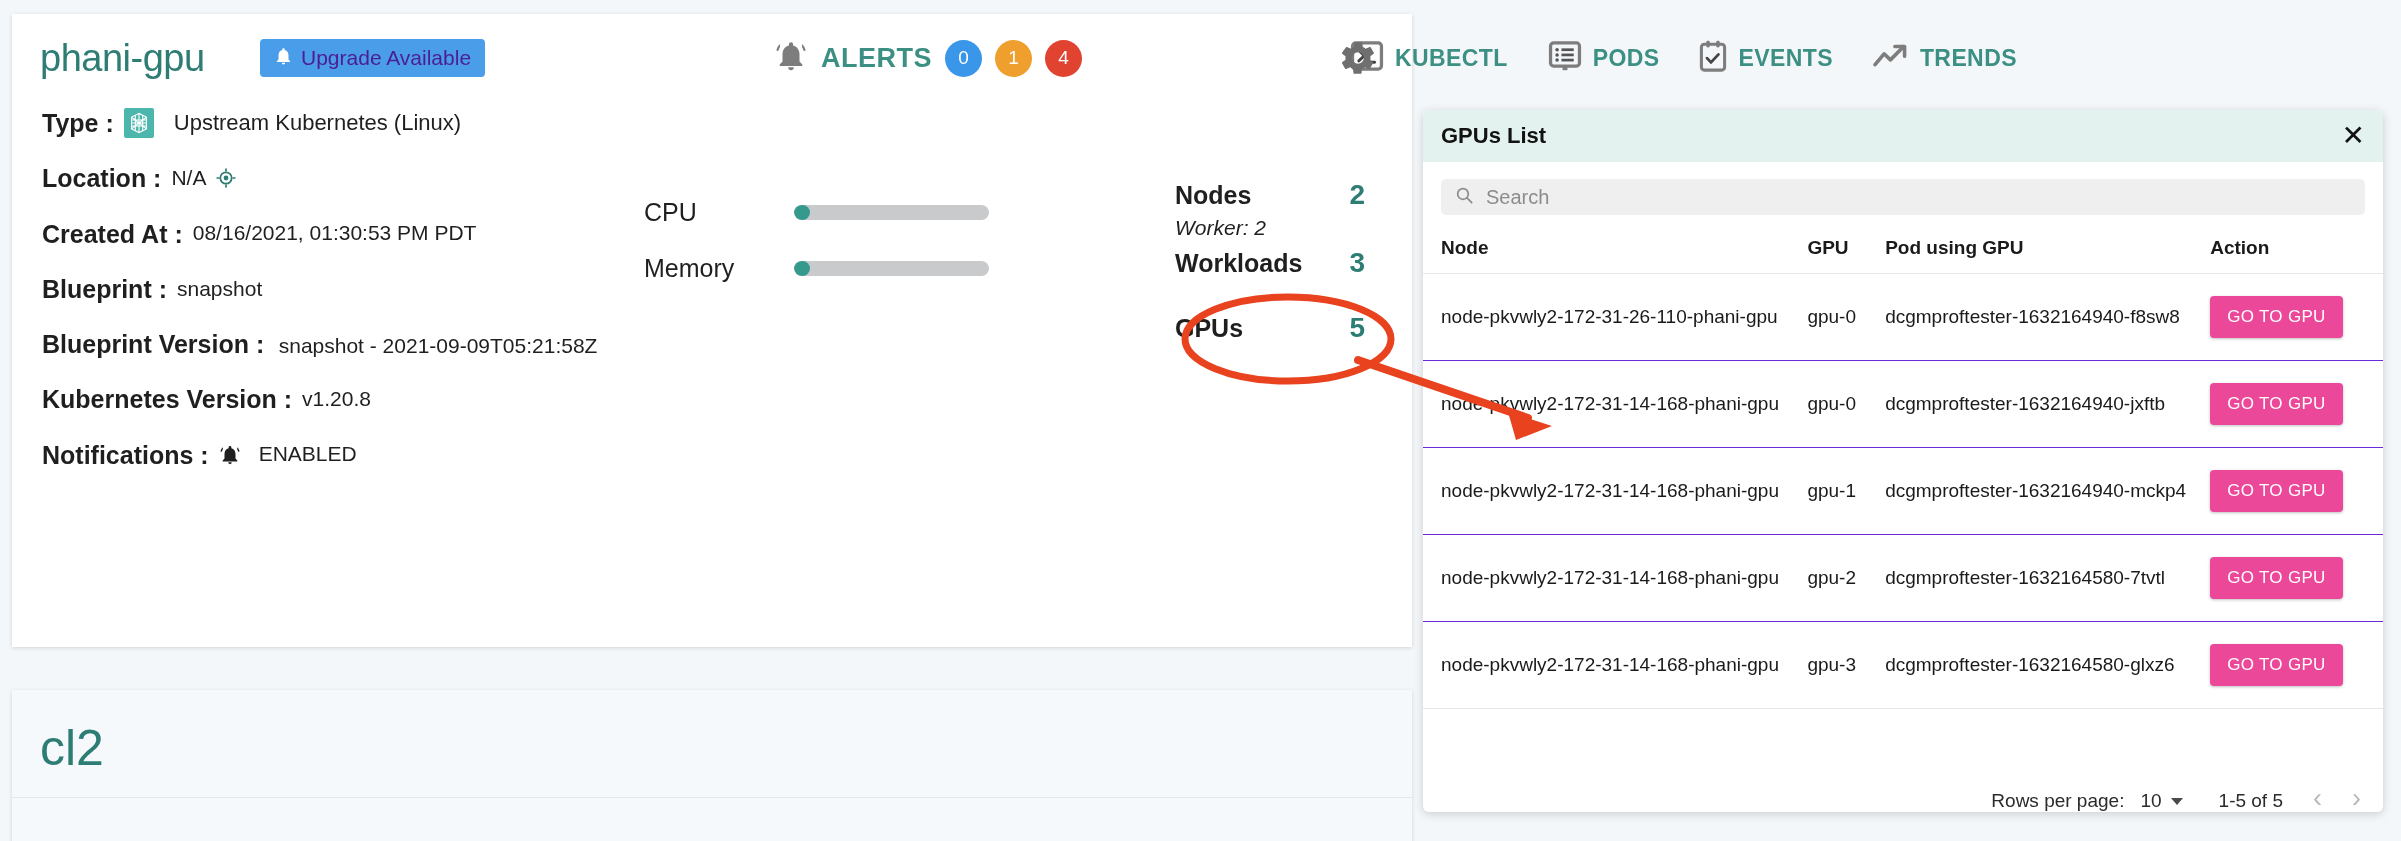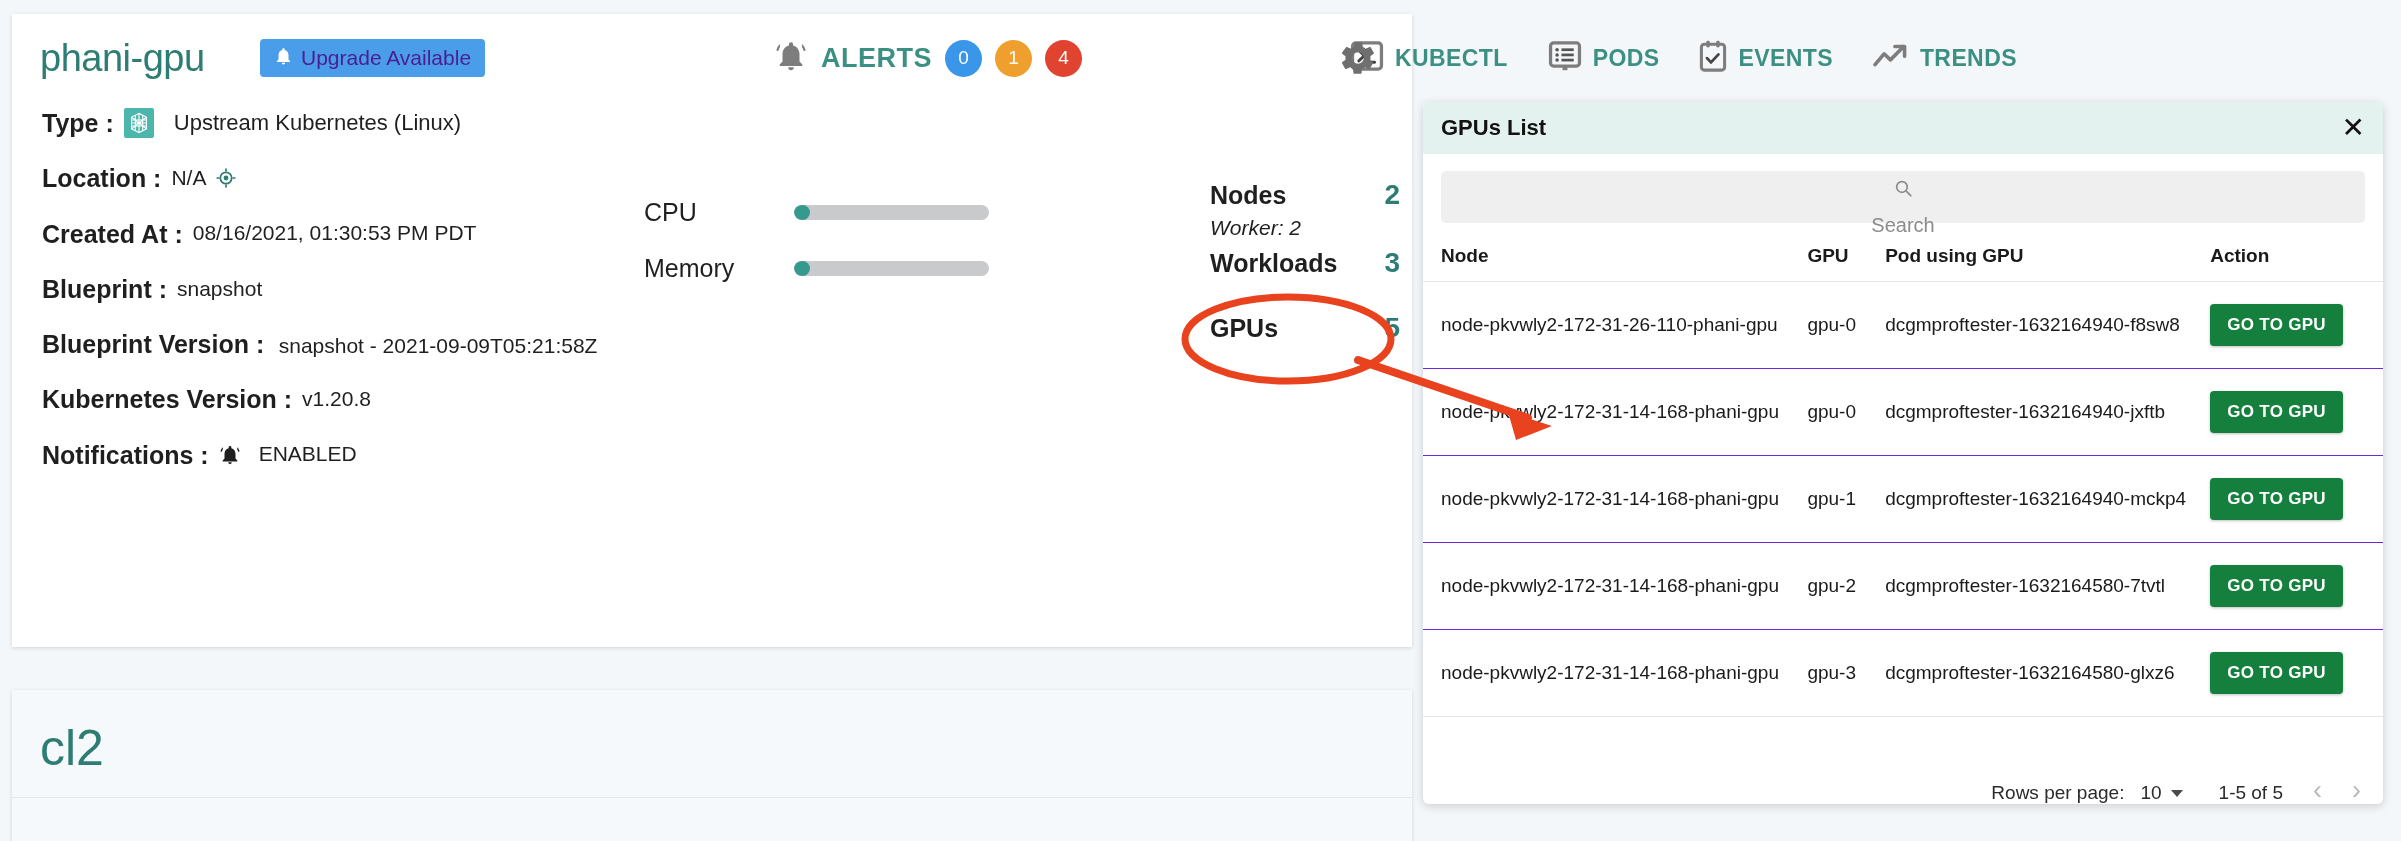--- a/index.html
+++ b/index.html
@@ -91,77 +91,77 @@
   
   #gauges{position:absolute;left:632px;top:170px;width:360px;}
   .gauge-row{display:flex;align-items:center;height:56px;}
   .gauge-label{width:150px;font-size:25px;color:#1f1f1f;}
   .gauge-track{
     width:195px;height:15px;border-radius:8px;background:#c9cacb;position:relative;overflow:hidden;
   }
   .gauge-fill{position:absolute;left:0;top:0;height:100%;border-radius:8px;background:#36998e;}
 
   
-  #stats{position:absolute;left:1198px;top:165px;width:190px;}
+  #stats{position:absolute;left:1163px;top:165px;width:190px;}
   .stat-row{display:flex;align-items:baseline;justify-content:space-between;}
   .stat-key{font-size:25px;font-weight:bold;color:#1f1f1f;}
   .stat-val{font-size:28px;font-weight:bold;color:#2e7d74;}
   #nodes-sub{font-size:21px;font-style:italic;color:#1f1f1f;margin-top:5px;}
   #workloads-row{margin-top:7px;}
   #gpus-row{margin-top:33px;}
 
   
   #cl2-card{
     left:12px;top:690px;width:1400px;height:160px;
     background:#f5f9fb;overflow:hidden;
   }
   #cl2-title{
     position:absolute;left:28px;top:58px;transform:translateY(-50%);
     color:#2e7d74;font-size:50px;font-weight:400;
   }
   #cl2-divider{position:absolute;left:0;top:107px;width:100%;height:1px;background:#e2e8ea;}
 
   
   #gpus-panel{
-    position:absolute;left:1423px;top:102px;width:960px;height:702px;
+    position:absolute;left:1423px;top:110px;width:960px;height:702px;
     background:#fff;border-radius:6px;box-shadow:0 2px 10px rgba(0,0,0,.17);
     overflow:hidden;
   }
   #gpus-panel-head{
     position:relative;height:52px;background:#e3f2ee;display:flex;align-items:center;
   }
   #gpus-panel-title{font-size:22px;font-weight:bold;color:#121212;margin-left:18px;}
   #gpus-panel-close{
     position:absolute;right:18px;top:50%;transform:translateY(-50%);
     font-size:28px;color:#111;cursor:pointer;line-height:1;font-weight:300;
   }
   #gpu-search{
     margin:17px 18px 0 18px;height:36px;background:#efefef;border-radius:5px;
-    display:flex;align-items:center;gap:12px;padding:8px 14px;cursor:text;flex-direction:column;
+    display:flex;align-items:center;gap:12px;padding:0 14px;cursor:text;
   }
   #gpu-search .ph{color:#8c8c8c;font-size:20px;}
 
   table#gpu-table{width:100%;border-collapse:collapse;margin-top:14px;}
   #gpu-table th{
     text-align:left;font-size:19px;font-weight:bold;color:#1a1a1a;
     padding:8px 0 14px 0;border-bottom:1px solid #e6e6e6;
   }
   #gpu-table td{
     font-size:19px;color:#1a1a1a;padding:22px 0;border-bottom:1px solid #6d28d9;
     white-space:nowrap;
   }
   #gpu-table tbody tr:last-child td{border-bottom:1px solid #e6e6e6;}
   .col-node{padding-left:18px !important;width:300px;}
   .col-gpu{width:72px;}
   .col-pod{width:300px;}
   .col-action{width:160px;text-align:left;}
   .goto-btn{
-    display:inline-block;background:#15803d;color:#fff;border:none;border-radius:4px;
+    display:inline-block;background:#ec4899;color:#fff;border:none;border-radius:4px;
     font-size:17px;letter-spacing:.3px;padding:11px 17px;cursor:pointer;
-    box-shadow:0 1px 3px rgba(0,0,0,.25);white-space:nowrap;font-weight:bold;
+    box-shadow:0 1px 3px rgba(0,0,0,.25);white-space:nowrap;
   }
   #gpu-pagination{
     position:absolute;left:0;bottom:0;width:100%;height:66px;
     display:flex;align-items:flex-end;justify-content:flex-end;gap:0;
     padding-right:22px;box-sizing:border-box;
   }
   #gpu-pagination .rpp-label{font-size:19px;color:#2b2b2b;}
   #rows-per-page-select{
     display:flex;align-items:center;gap:9px;margin-left:16px;cursor:pointer;
     font-size:19px;color:#2b2b2b;

